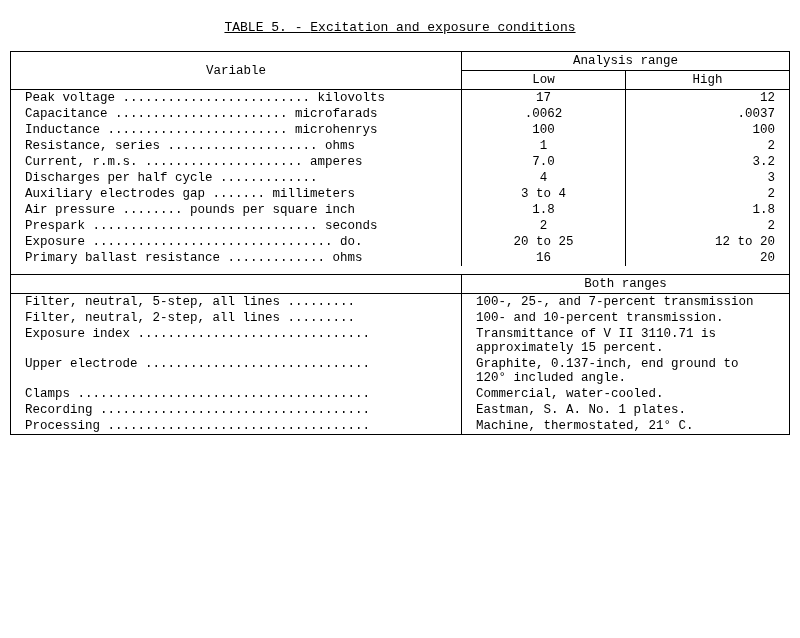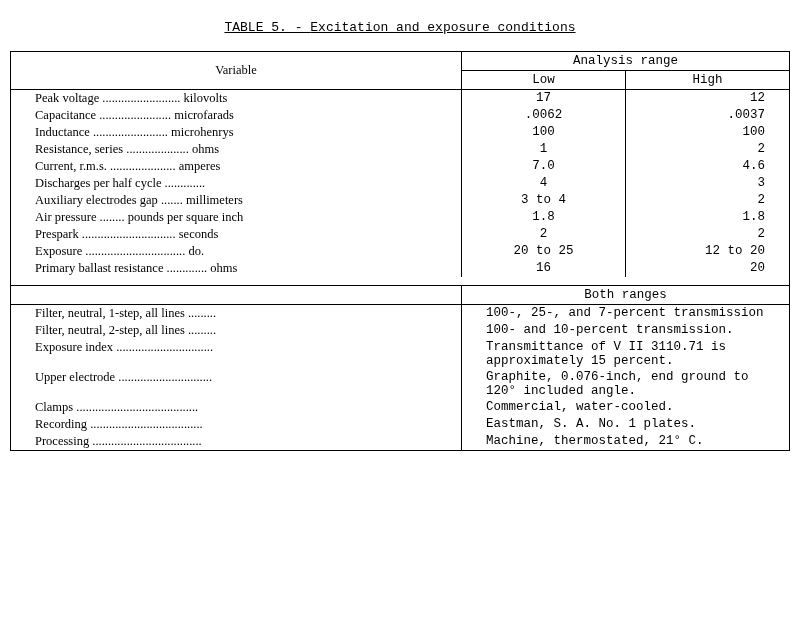--- a/index.html
+++ b/index.html
@@ -69,37 +69,36 @@
       border-right: 1px solid #000;
       text-align: center;
     }
 
     .high-header {
       text-align: center;
     }
 
     .variable-col {
       width: 55%;
-      font-family: Liberation Serif, serif;
     }
 
     .low-col {
       width: 20%;
       border-left: 1px solid #000;
       border-right: 1px solid #000;
       text-align: center;
     }
 
     .high-col {
       width: 20%;
       text-align: right;
     }
 
     .data-row td {
-      padding: 1px 24px;
+      padding: 1px 14px;
     }
 
     .separator-row td {
       height: 8px;
     }
 
     .both-ranges-header td {
       text-align: center;
       border-top: 1px solid #000;
       border-bottom: 1px solid #000;
@@ -155,21 +154,21 @@
         <td class="high-col">100</td>
       </tr>
       <tr class="data-row">
         <td class="variable-col">Resistance, series .................... ohms</td>
         <td class="low-col">1</td>
         <td class="high-col">2</td>
       </tr>
       <tr class="data-row">
         <td class="variable-col">Current, r.m.s. ..................... amperes</td>
         <td class="low-col">7.0</td>
-        <td class="high-col">4.6</td>
+        <td class="high-col">3.2</td>
       </tr>
       <tr class="data-row">
         <td class="variable-col">Discharges per half cycle .............</td>
         <td class="low-col">4</td>
         <td class="high-col">3</td>
       </tr>
       <tr class="data-row">
         <td class="variable-col">Auxiliary electrodes gap ....... millimeters</td>
         <td class="low-col">3 to 4</td>
         <td class="high-col">2</td>
@@ -195,35 +194,35 @@
         <td class="high-col">20</td>
       </tr>
       <tr class="separator-row">
         <td colspan="3"></td>
       </tr>
       <tr class="both-ranges-header">
         <td></td>
         <td colspan="2" class="both-col">Both ranges</td>
       </tr>
       <tr class="data-row">
-        <td class="variable-col">Filter, neutral, 1-step, all lines .........</td>
+        <td class="variable-col">Filter, neutral, 5-step, all lines .........</td>
         <td colspan="2" class="both-col multiline-value" style="white-space: pre-line; margin-left: 24px;">100-, 25-, and 7-percent transmission</td>
       </tr>
       <tr class="data-row">
         <td class="variable-col">Filter, neutral, 2-step, all lines .........</td>
         <td colspan="2" class="both-col multiline-value" style="white-space: pre-line;">100- and 10-percent transmission.</td>
       </tr>
       <tr class="data-row">
         <td class="variable-col">Exposure index ...............................</td>
         <td colspan="2" class="both-col multiline-value" style="white-space: pre-line;">Transmittance of V II 3110.71 is
     approximately 15 percent.</td>
       </tr>
       <tr class="data-row">
         <td class="variable-col">Upper electrode ..............................</td>
-        <td colspan="2" class="both-col multiline-value" style="white-space: pre-line;">Graphite, 0.076-inch, end ground to
+        <td colspan="2" class="both-col multiline-value" style="white-space: pre-line;">Graphite, 0.137-inch, end ground to
     120° included angle.</td>
       </tr>
       <tr class="data-row">
         <td class="variable-col">Clamps .......................................</td>
         <td colspan="2" class="both-col multiline-value" style="white-space: pre-line;">Commercial, water-cooled.</td>
       </tr>
       <tr class="data-row">
         <td class="variable-col">Recording ....................................</td>
         <td colspan="2" class="both-col multiline-value" style="white-space: pre-line;">Eastman, S. A. No. 1 plates.</td>
       </tr>

